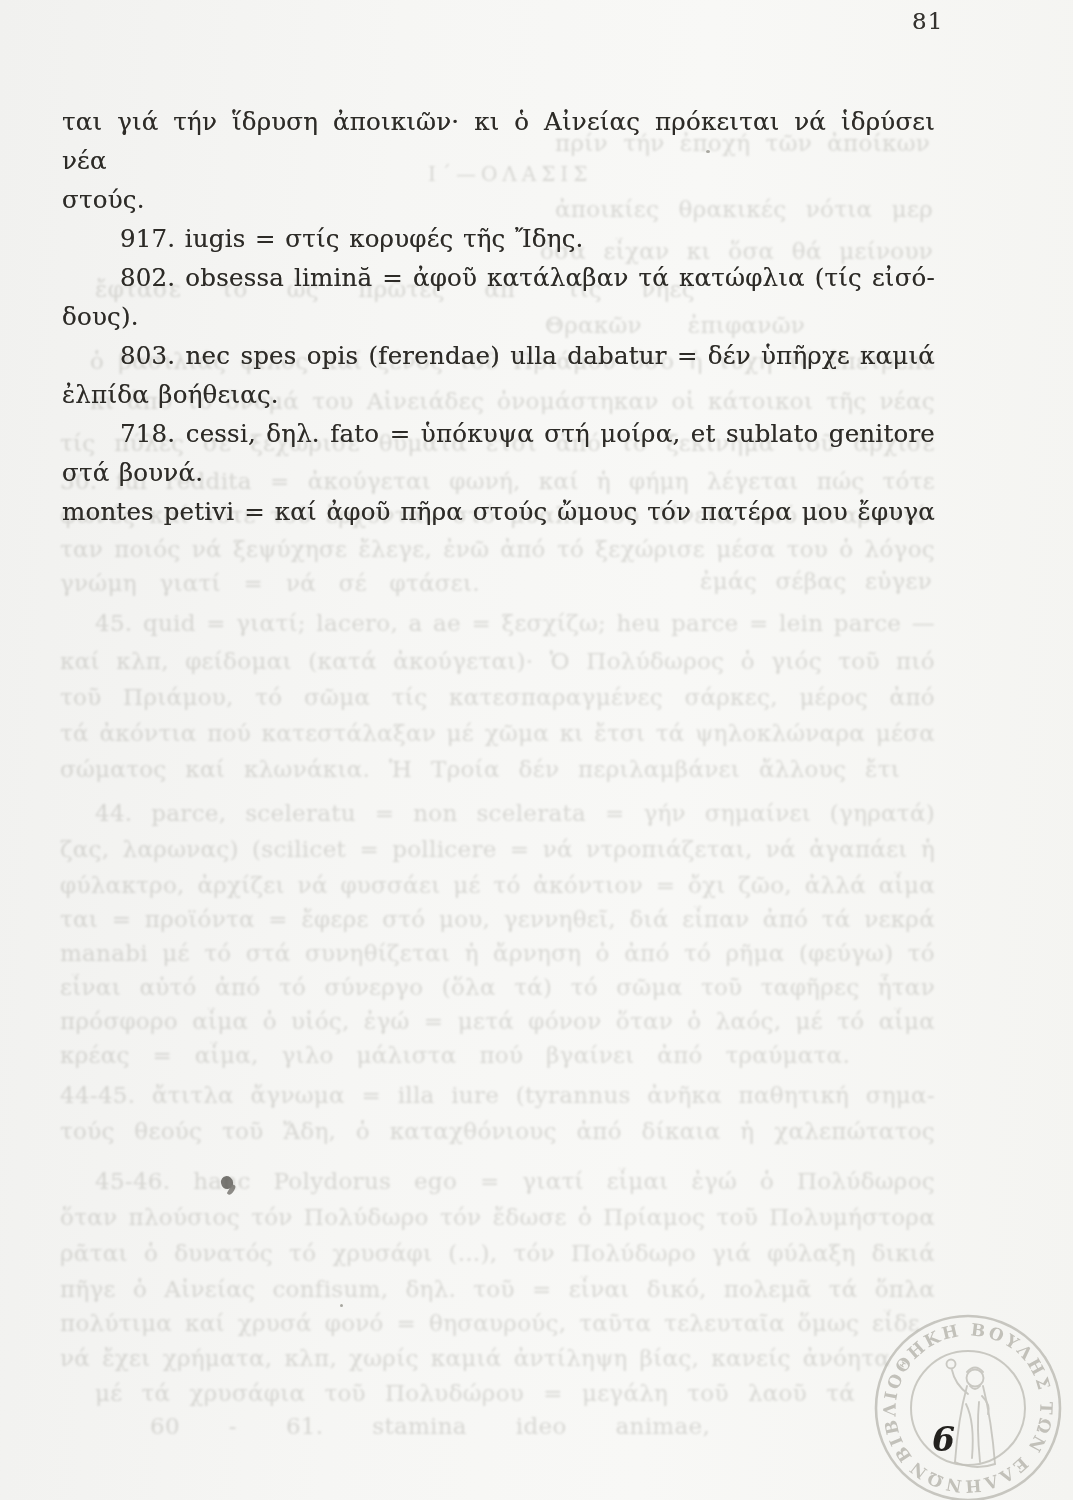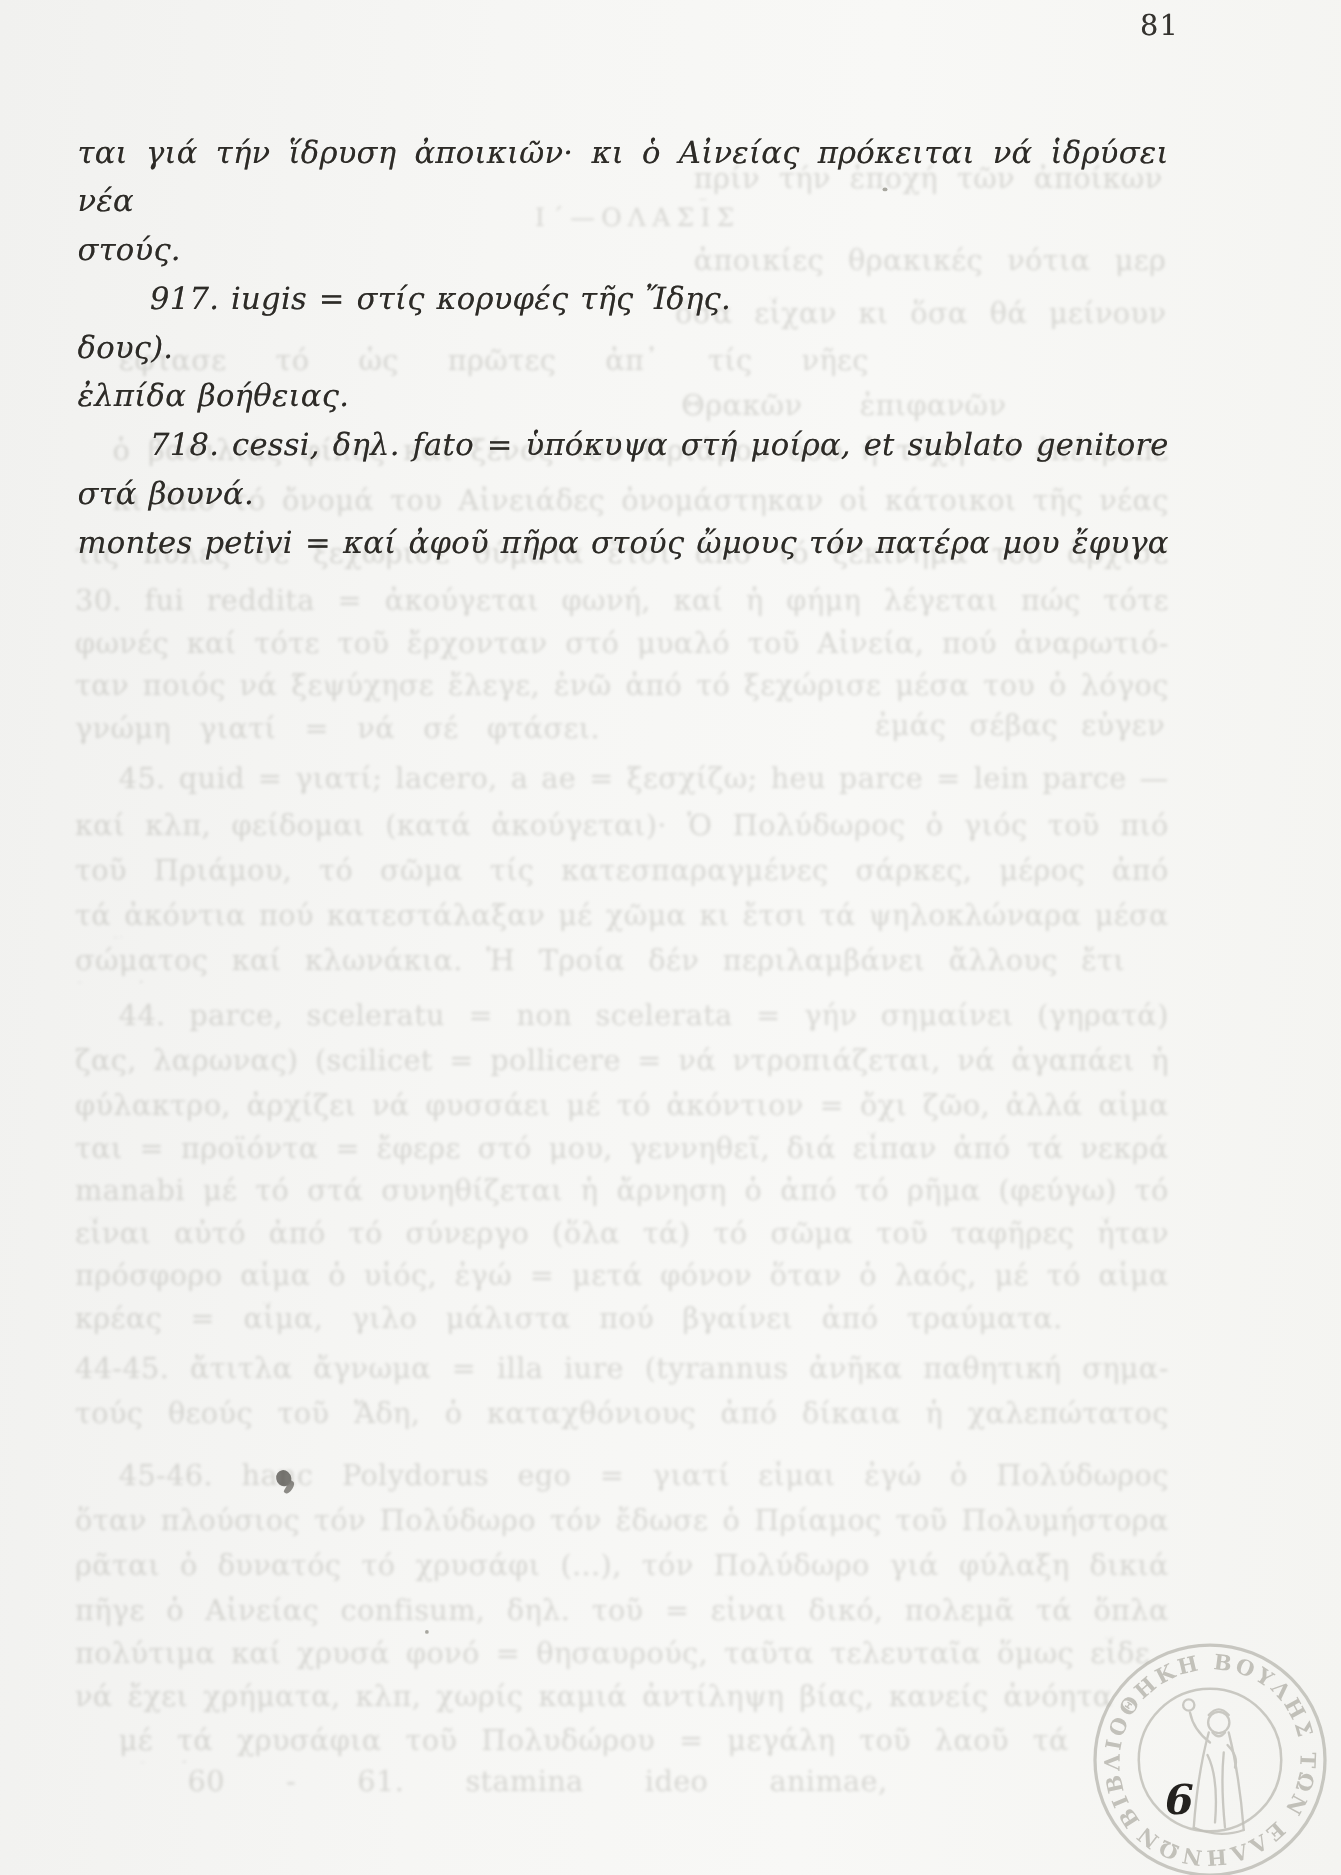--- a/index.html
+++ b/index.html
@@ -12,21 +12,21 @@
   .bleed{position:absolute;left:0;top:0;width:1073px;height:1500px;
     color:#8f8e86;opacity:.30;filter:blur(1.1px);}
   .bl{position:absolute;font-size:23px;line-height:27px;height:30px;overflow:hidden;
     word-spacing:2px;letter-spacing:.3px;}
   .bl.j{text-align:justify;text-align-last:justify;}
   
   .mt{position:absolute;left:62px;top:102px;width:873px;
     font-size:24.5px;line-height:39px;color:#2d2b27;
     letter-spacing:.2px;word-spacing:1.5px;
     text-shadow:0 0 .4px rgba(45,43,39,.55);}
-  .ln{min-height:39px;font-style:italic;}
+  .ln{min-height:39px;}
   .jl{text-align:justify;text-align-last:justify;}
   .ind{text-indent:58px;}
   .pagenum{position:absolute;left:912px;top:8px;font-size:23px;color:#35332f;
     letter-spacing:1px;text-shadow:0 0 .4px rgba(45,43,39,.5);}
   
   .ink{position:absolute;left:221px;top:1176px;width:12px;height:13px;
     background:#4a4843;border-radius:60% 70% 55% 65%;opacity:.72;transform:rotate(-8deg);}
   .ink::after{content:"";position:absolute;left:7px;top:9px;width:5px;height:11px;
     background:#54524c;border-radius:40% 60% 80% 20%;transform:rotate(38deg);opacity:.9;}
   .sp{position:absolute;width:4px;height:3px;border-radius:50%;background:#94928a;opacity:.8;}
@@ -82,21 +82,23 @@
       <div class="bl j" style="left: 95px; top: 1380px; width: 760px;">μέ τά χρυσάφια τοῦ Πολυδώρου = μεγάλη τοῦ λαοῦ τά πλούτη</div>
       <div class="bl j" style="left: 150px; top: 1413px; width: 560px;">60 - 61. stamina ideo animae,</div>
     </div>
 
   <div class="pagenum">81</div>
 
   <div class="mt">
     <div class="ln jl">ται γιά τήν ἵδρυση ἀποικιῶν· κι ὁ Αἰνείας πρόκειται νά ἱδρύσει νέα</div>
     <div class="ln">στούς.</div>
     <div class="ln ind">917. iugis = στίς κορυφές τῆς Ἴδης.</div>
+    <div class="ln ind jl">802. obsessa limină = ἀφοῦ κατάλαβαν τά κατώφλια (τίς εἰσό-</div>
     <div class="ln">δους).</div>
+    <div class="ln ind jl">803. nec spes opis (ferendae) ulla dabatur = δέν ὑπῆρχε καμιά</div>
     <div class="ln">ἐλπίδα βοήθειας.</div>
     <div class="ln ind jl">718. cessi, δηλ. fato = ὑπόκυψα στή μοίρα, et sublato genitore</div>
     <div class="ln">στά βουνά.</div>
     <div class="ln jl">montes petivi = καί ἀφοῦ πῆρα στούς ὤμους τόν πατέρα μου ἔφυγα</div>
   </div>
 
   <div class="ink"></div>
   <div class="sp sp1"></div>
   <div class="sp sp2"></div>
 

